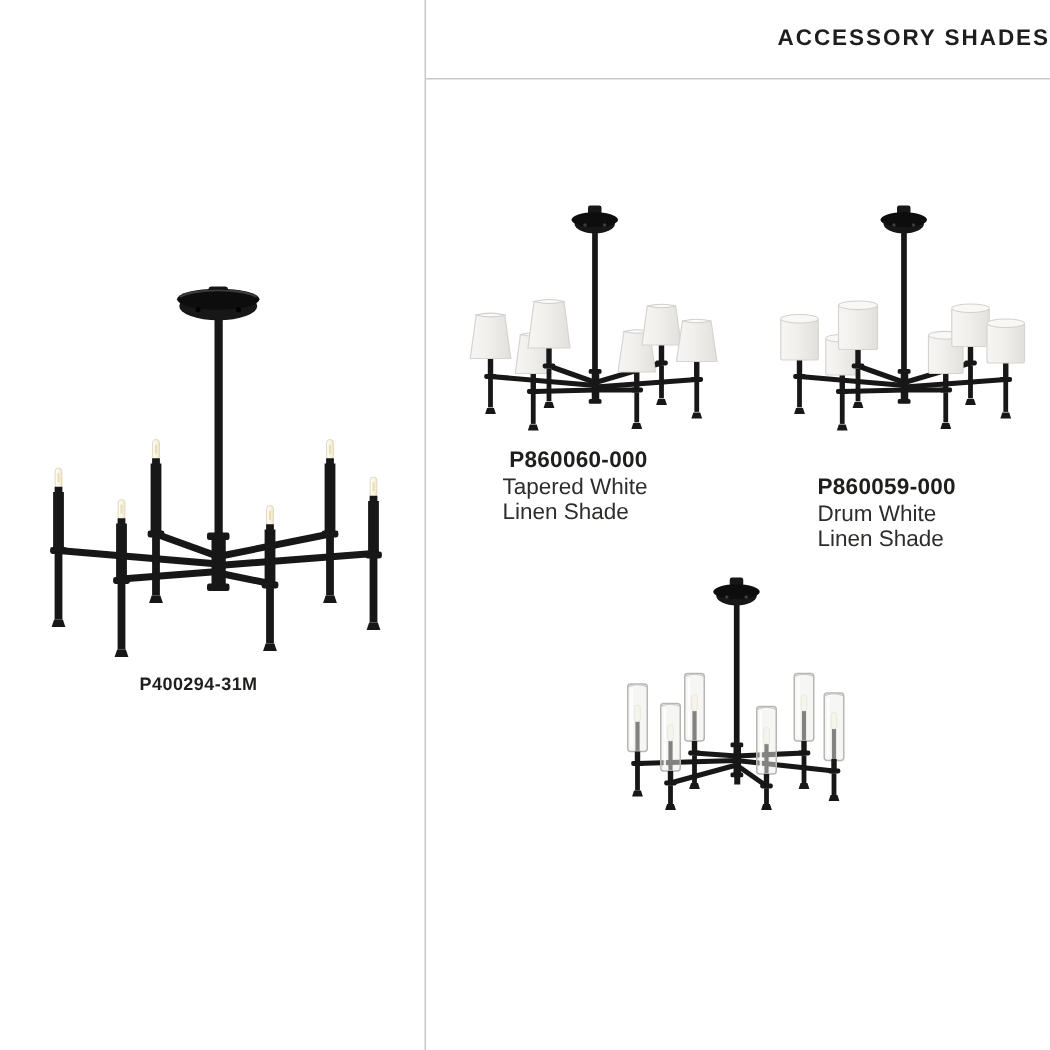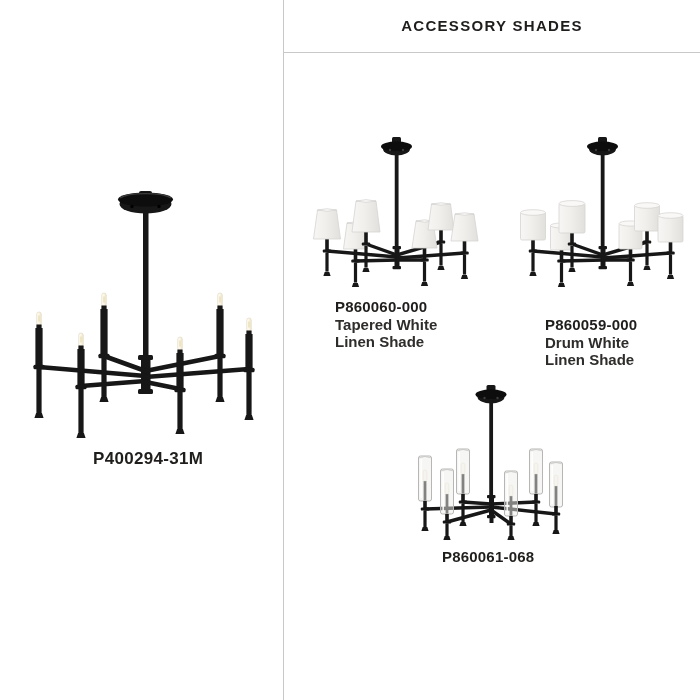--- a/index.html
+++ b/index.html
@@ -11,29 +11,29 @@
     --fixture-dark:#0d0d0d;
   }
   html,body{margin:0;padding:0;background:var(--bg);}
   .sheet{
     position:relative;width:700px;height:700px;background:var(--bg);
     font-family:"Liberation Sans",sans-serif;overflow:hidden;
   }
   .vdiv{position:absolute;left:283px;top:0;width:1px;height:700px;background:var(--divider);}
   .hdiv{position:absolute;left:284px;top:52px;width:416px;height:1px;background:var(--divider);}
   .section-title{
-    position:absolute;left:284px;top:17px;width:416px;text-align:center;
+    position:absolute;left:284px;top:17px;width:416px;text-align:right;
     font-size:15px;font-weight:700;letter-spacing:1.3px;color:var(--ink-text);
   }
   .fig{position:absolute;}
   .fig svg{display:block;width:100%;height:100%;}
   .label{position:absolute;line-height:17.5px;}
-  .sku{font-weight:700;font-size:15px;color:var(--ink-text);letter-spacing:0.2px;}
-  .desc{font-weight:700;font-size:15px;color:var(--desc-text);}
-  .main-sku{position:absolute;left:93px;top:449px;font-size:17px;font-weight:700;color:var(--ink-text);letter-spacing:0.3px;text-align:center;}
+  .sku{font-weight:700;font-size:15px;color:var(--ink-text);letter-spacing:0.2px;text-align:right;}
+  .desc{font-weight:400;font-size:15px;color:var(--desc-text);}
+  .main-sku{position:absolute;left:93px;top:449px;font-size:12px;font-weight:700;color:var(--ink-text);letter-spacing:0.3px;text-align:center;}
 </style>
 </head>
 <body>
 
 <div class="sheet">
 
   <div class="vdiv"></div>
   <div class="hdiv"></div>
   <div class="section-title">ACCESSORY SHADES</div>
 
@@ -405,17 +405,16 @@
         <g fill="#171717">
           <rect x="152.2" y="132" width="3.6" height="8"></rect>
           <rect x="149.8" y="138.4" width="8.4" height="3.2" rx="1.2"></rect>
           <rect x="152.4" y="141.6" width="3.2" height="14.4"></rect>
           <path d="M150.4 160 L157.6 160 L156.3 156 L151.7 156 Z"></path>
         </g>
       </g>
     </svg>
   </div>
   <div class="label" style="left:442px;top:548px;">
-    <div class="sku">P860061-068</div>
     <div class="desc"></div>
   </div>
 
 </div>
 
 </body></html>

